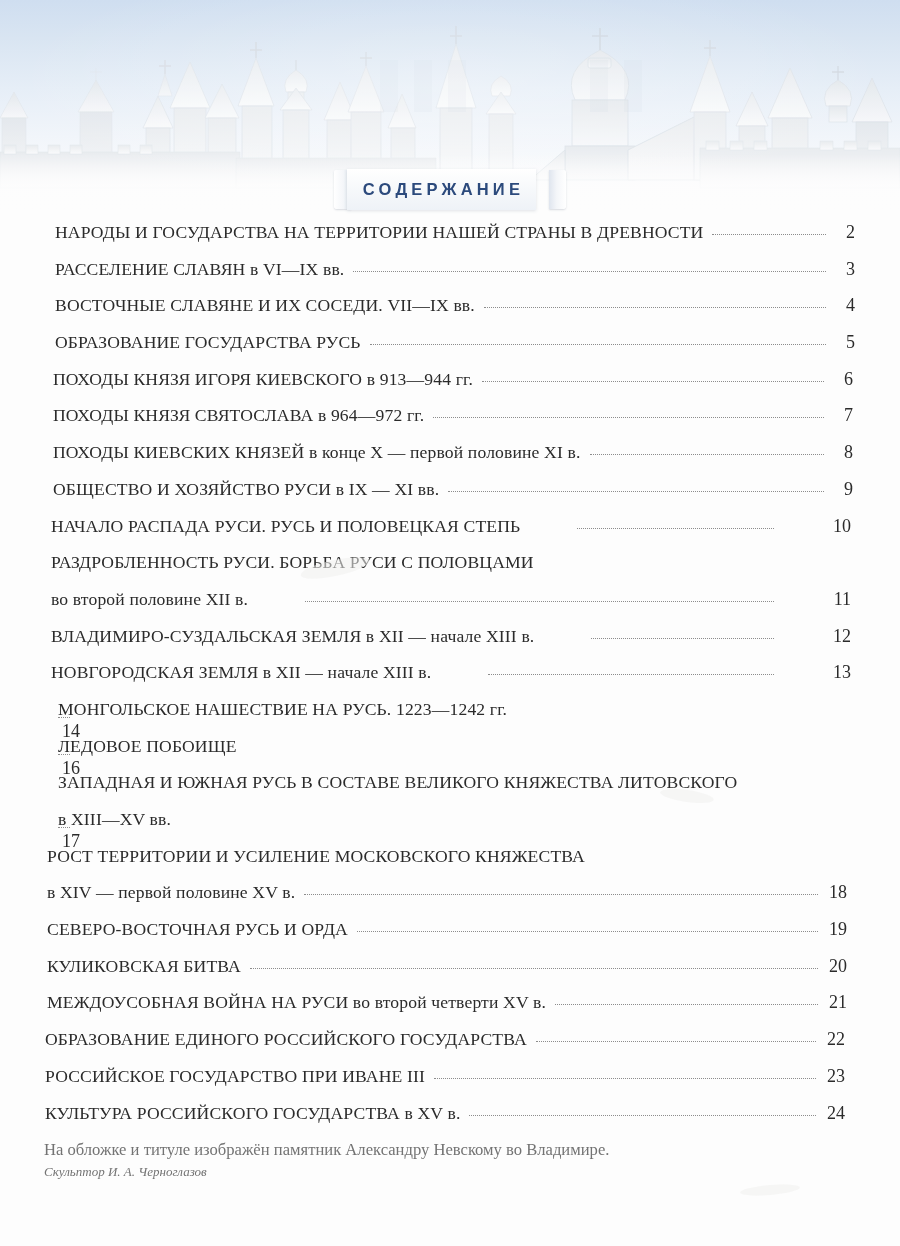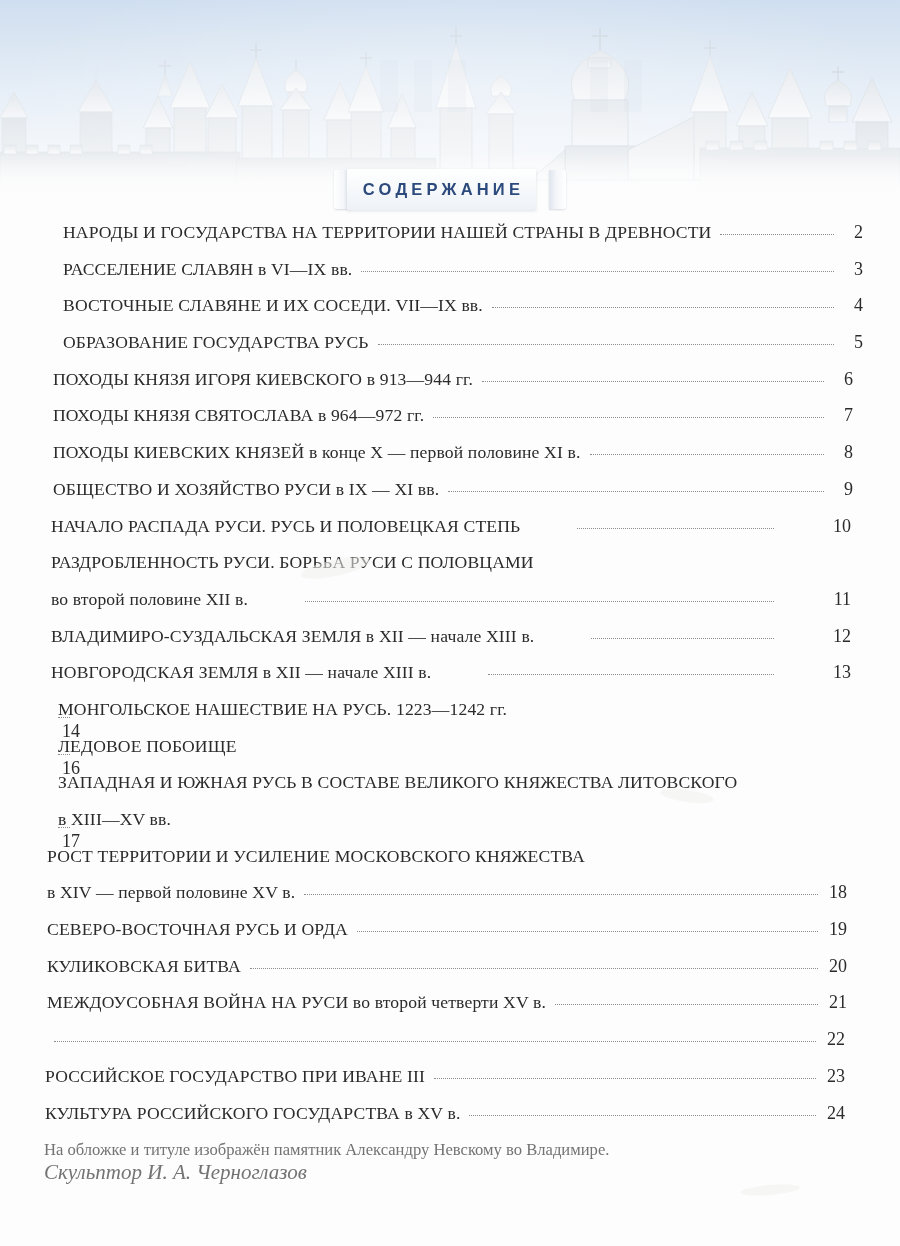--- a/index.html
+++ b/index.html
@@ -121,42 +121,42 @@
     font-size: 18px;
     color: #2b2b2b;
     min-width: 22px;
     text-align: right;
   }
   
   .toc-line.no-leader .toc-leader,
   .toc-line.no-leader .toc-page { visibility: hidden; }
 
   
-  .skew-0 { margin-left: 8px; font-family: Liberation Serif, serif; }
+  .skew-0 { margin-left: 0px; font-family: Liberation Serif, serif; }
   .skew-1 { margin-left: -2px; }
   .skew-2 { margin-left: -4px; gap: 48px; }
   .skew-3 { margin-left: -6px; flex-direction: column; }
   .skew-4 { margin-left: -8px; }
   .skew-5 { margin-left: -10px; }
 
   
   .footnote {
     position: absolute;
     left: 44px;
     top: 1139px;
     width: 760px;
     color: #737373;
   }
   .footnote-line1 {
     font-size: 16.6px;
     line-height: 22px;
     white-space: nowrap;
   }
   .footnote-line2 {
-    font-size: 21px;
+    font-size: 13px;
     line-height: 22px;
     font-style: italic;
     white-space: nowrap;
   }
 
   
   .speck { position: absolute; background: #f0f0ef; border-radius: 50%; opacity: .55; }
 </style>
 </head>
 <body>
@@ -456,20 +456,21 @@
       </div>
       <div class="toc-entry">
         <div class="toc-line skew-4">
           <span class="toc-text">МЕЖДОУСОБНАЯ ВОЙНА НА РУСИ во второй четверти XV в.</span>
           <span class="toc-leader"></span>
           <span class="toc-page">21</span>
         </div>
       </div>
       <div class="toc-entry">
         <div class="toc-line skew-5">
+          <span class="toc-text">ОБРАЗОВАНИЕ ЕДИНОГО РОССИЙСКОГО ГОСУДАРСТВА</span>
           <span class="toc-leader"></span>
           <span class="toc-page">22</span>
         </div>
       </div>
       <div class="toc-entry">
         <div class="toc-line skew-5">
           <span class="toc-text">РОССИЙСКОЕ ГОСУДАРСТВО ПРИ ИВАНЕ III</span>
           <span class="toc-leader"></span>
           <span class="toc-page">23</span>
         </div>

